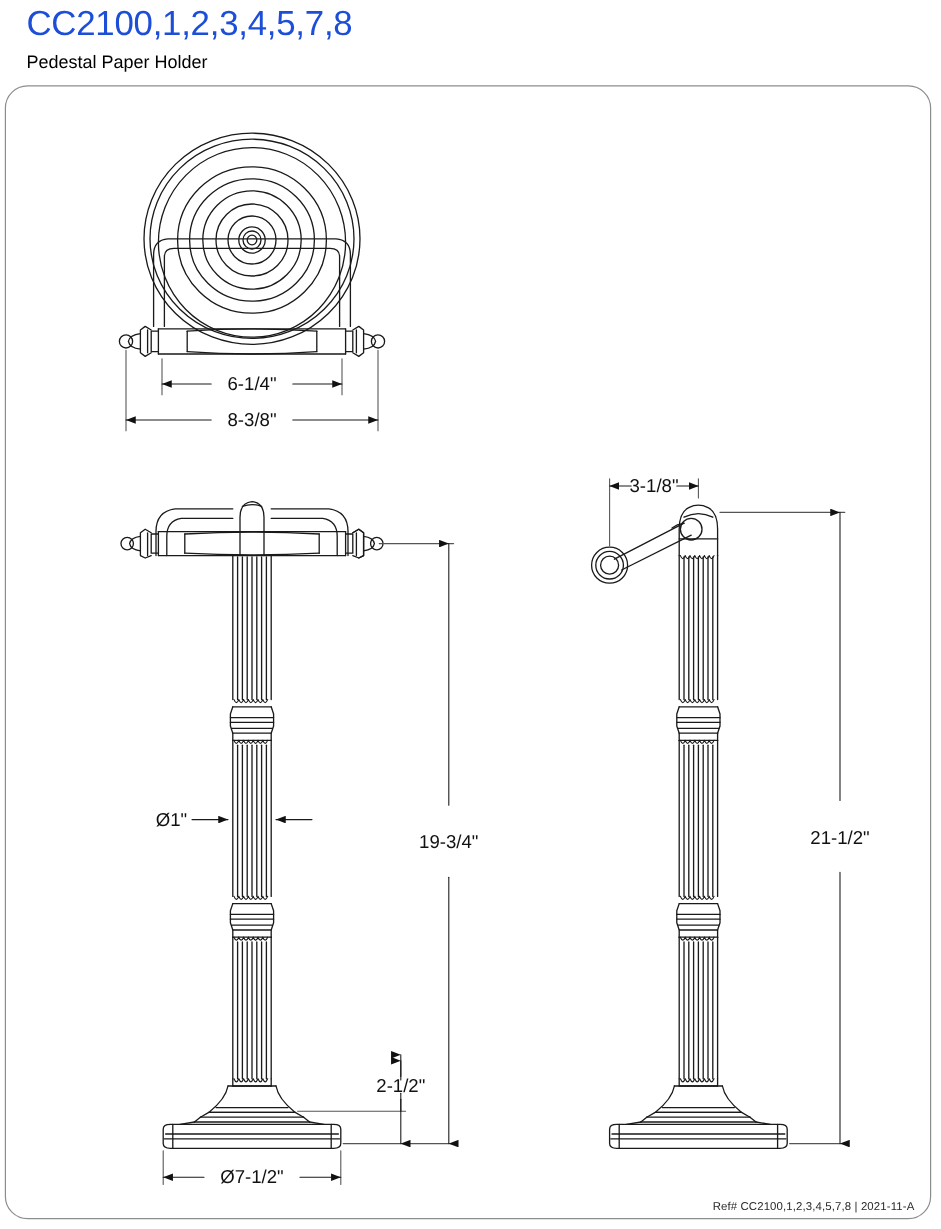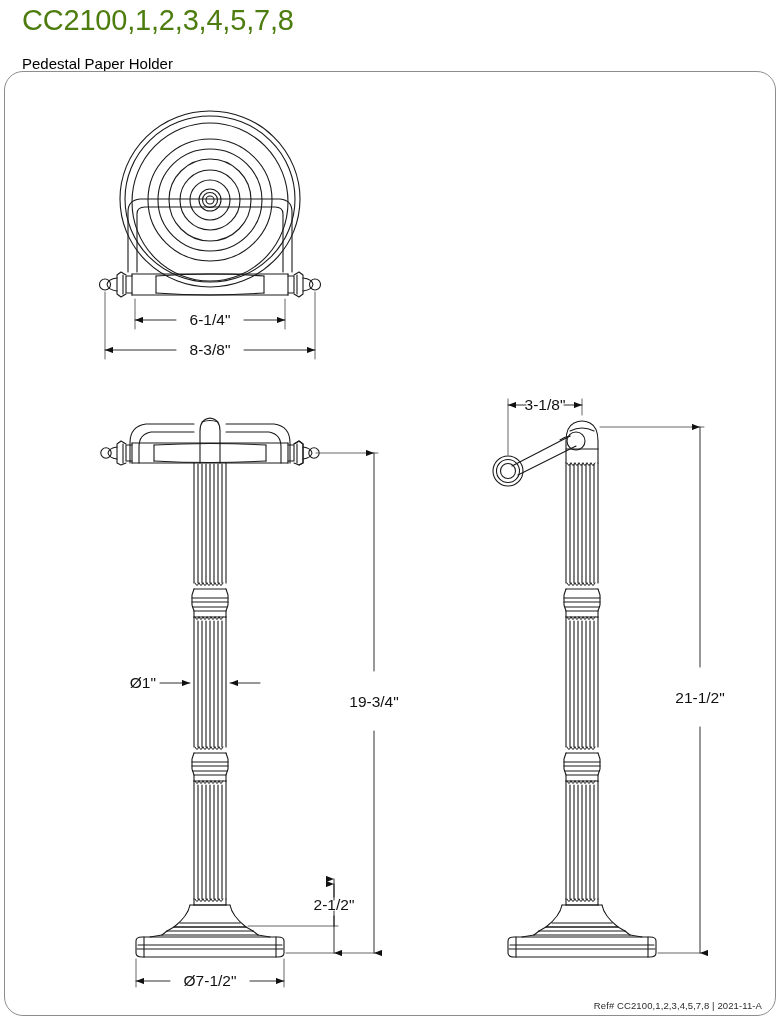--- a/index.html
+++ b/index.html
@@ -27,29 +27,29 @@
     position: absolute;
     left: 22px;
     top: 4px;
     width: 740px;
   }
   .hdr-title {
     font-size: 29px;
     line-height: 33px;
     font-weight: 400;
     letter-spacing: -0.2px;
-    color: #4d7c0f;
+    color: #1d4ed8;
     white-space: nowrap;
   }
   .hdr-sub {
     font-size: 15px;
     line-height: 20px;
     font-weight: 400;
     color: #000;
-    margin-top: 17px;
+    margin-top: 6px;
     white-space: nowrap;
   }
   
   .frame {
     position: absolute;
     left: 4px;
     top: 71px;
     width: 772px;
     height: 945px;
     border: 1px solid #8d8d8d;

